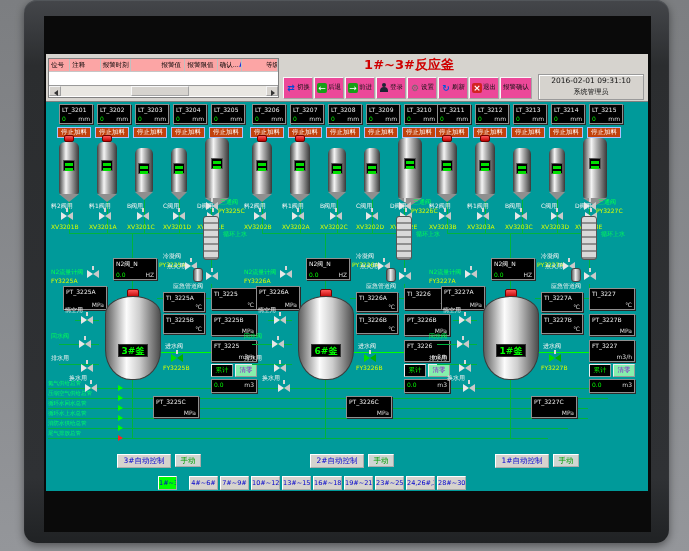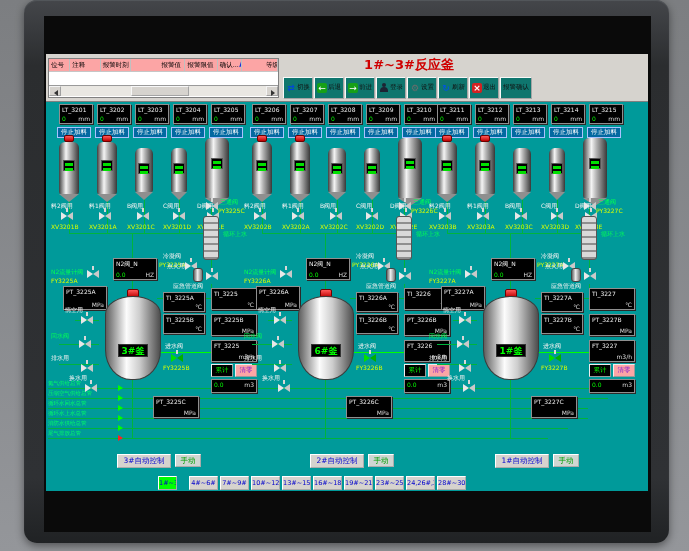--- a/index.html
+++ b/index.html
@@ -18,21 +18,21 @@
   .alarm-body{height:13px;background:#fff}
   .alarm-scroll{display:flex;height:11px;background:#d6d3ce;border-top:1px solid #9a9a9a}
   .sb-btn{width:12px;height:100%;background:#d6d3ce;border:1px outset #f4f4f4;position:relative}
   .sb-btn::before{content:"";position:absolute;left:4px;top:3px;border-top:3px solid transparent;border-bottom:3px solid transparent}
   .sb-btn.left::before{border-right:4px solid #333}
   .sb-btn.right::before{border-left:4px solid #333}
   .sb-track{flex:1;position:relative;background:#e9e7e2}
   .sb-thumb{position:absolute;left:70px;top:0;width:58px;height:100%;background:#d6d3ce;border:1px outset #f8f8f8}
   .title{position:absolute;left:236px;top:2px;width:254px;height:18px;text-align:center;color:#cf0000;font-weight:bold;font-size:13px;line-height:18px}
   .toolbar{position:absolute;left:237px;top:21px;width:254px;height:25px;display:flex;gap:1px;align-items:center}
-  .tbtn{height:22px;display:flex;align-items:center;gap:1px;padding:0 2px;background:#0f766e;border:1px outset #f8f8f8;font-size:6.5px;color:#111;white-space:nowrap;cursor:pointer}
+  .tbtn{height:22px;display:flex;align-items:center;gap:1px;padding:0 2px;background:#ec4899;border:1px outset #f8f8f8;font-size:6.5px;color:#111;white-space:nowrap;cursor:pointer}
   .ic{width:10px;height:10px;display:inline-block;position:relative;font-size:9px;line-height:10px;text-align:center;flex:none}
   .ic-switch::before{content:"\21C4";color:#0049d6;font-weight:bold}
   .ic-back,.ic-forward{background:#17a017;border-radius:2px;color:#fff}
   .ic-back::before{content:"\2190"}.ic-forward::before{content:"\2192"}
   .ic-login::before{content:"";position:absolute;left:3px;top:0;width:4px;height:4px;border-radius:50%;background:#1d2433}
   .ic-login::after{content:"";position:absolute;left:1px;top:4px;width:8px;height:5px;border-radius:4px 4px 0 0;background:#1d2433}
   .ic-settings::before{content:"\2699";color:#6b6b6b}
   .ic-refresh::before{content:"\21BB";color:#0055dd;font-weight:bold}
   .ic-exit{background:#d32222;border-radius:2px;color:#fff}
   .ic-exit::before{content:"\00D7";font-weight:bold}
@@ -41,42 +41,42 @@
   .datebox .op{font-size:7px;line-height:11px;color:#111}
   
   .canvas{position:absolute;left:0;top:48px;width:602px;height:389px;background:#009a9a}
   .pipe{position:absolute;background:#00b43c}
   .pipe.bright{background:#00ff00}
   .glabel{position:absolute;font-size:6px;line-height:8px;white-space:nowrap}
   .glabel.green{color:#00ff55}.glabel.yellow{color:#d8ff00}.glabel.white{color:#f2f2f2}
   .main-label{position:absolute;font-size:5.5px;line-height:7px;color:#00ff66;white-space:nowrap}
   .arrow{position:absolute;width:0;height:0;border-top:3px solid transparent;border-bottom:3px solid transparent}
   .arrow.green{border-left:5px solid #00ff00}.arrow.red{border-left:5px solid #ff2020}
-  .bluelbl{position:absolute;background:#0369a1;border:1px solid #a9c2ff;color:#fff;font-size:6.5px;line-height:9px;text-align:center;overflow:hidden}
+  .bluelbl{position:absolute;background:#c2410c;border:1px solid #a9c2ff;color:#fff;font-size:6.5px;line-height:9px;text-align:center;overflow:hidden}
   .ibox{position:absolute;background:#000;border:1px solid #8f8f8f;box-shadow:1px 1px 0 #2a2a2a;padding:1px 2px;display:flex;flex-direction:column;justify-content:space-between;overflow:hidden}
   .ibox .tag{font-size:6px;line-height:7px;color:#efefef;white-space:nowrap}
   .ibox .r2{display:flex;justify-content:space-between;font-size:6px;line-height:7px}
   .ibox .val{color:#00ff00}.ibox .unit{color:#dcdcdc;margin-left:auto}
   .tank{position:absolute;background:linear-gradient(90deg,#3f3f3f,#f4f4f4 35%,#b5b5b5 55%,#383838);border-radius:6px 6px 2px 2px}
   .tank .win{position:absolute;left:50%;transform:translateX(-50%);top:34%;width:12px;height:11px;background:#000;border:1px solid #555}
   .tank .win i{display:block;margin:2px auto 1px;width:8px;height:3px;background:#00e000}
   .cap{position:absolute;background:linear-gradient(#ff5a5a,#bd0000);border:1px solid #700000;border-radius:2px}
   .hopper{position:absolute;width:0;height:0;border-top:8px solid #8f8f8f}
   .valve{position:absolute;width:12px;height:8px;cursor:pointer}
   .valve::before{content:"";position:absolute;left:0;top:0;border-left:6px solid #e8e8e8;border-top:4px solid transparent;border-bottom:4px solid transparent}
   .valve::after{content:"";position:absolute;right:0;top:0;border-right:6px solid #c9c9c9;border-top:4px solid transparent;border-bottom:4px solid transparent}
   .valve .stem{position:absolute;left:5px;top:-4px;width:2px;height:4px;background:#d8d8d8}
   .valve.green::before{border-left-color:#00e000}.valve.green::after{border-right-color:#00b000}
   .reactor{position:absolute;background:linear-gradient(90deg,#5f5f5f,#fcfcfc 38%,#cdcdcd 62%,#4e4e4e);border-radius:28px 28px 26px 26px/18px 18px 30px 30px;border:1px solid #3c3c3c}
   .reactor .disp{position:absolute;left:50%;transform:translateX(-50%);bottom:22px;width:30px;height:13px;background:#000;border:1px solid #333;color:#00ff00;font-weight:bold;font-size:9px;line-height:12px;text-align:center}
   .cond{position:absolute;background:repeating-linear-gradient(#d9d9d9 0 5px,#8f8f8f 5px 7px);border:1px solid #555;border-radius:3px}
   .smallvessel{position:absolute;background:linear-gradient(90deg,#666,#eee 45%,#777);border-radius:3px;border:1px solid #444}
   .totbtn{position:absolute;font-size:6.5px;line-height:11px;text-align:center;border:1px outset #eee;cursor:pointer}
   .totbtn.acc{background:#000;color:#00ff00}
-  .totbtn.rst{background:#fca5a5;color:#8822cc}
+  .totbtn.rst{background:#86efac;color:#8822cc}
   .ctl-btn{position:absolute;background:#d6d3ce;border:1px outset #fff;color:#0000d0;font-size:7.5px;line-height:12px;text-align:center;cursor:pointer;white-space:nowrap}
   .mode-btn{position:absolute;background:#cfd6d2;border:1px outset #fff;color:#00a000;font-size:7.5px;line-height:11px;text-align:center;cursor:pointer}
   .mute-btn{position:absolute;left:2px;top:363px;width:104px;height:24px;background:#d6d3ce;border:1px outset #fff;color:#0000cc;font-size:8.5px;line-height:22px;text-align:center;cursor:pointer}
   .page-btn{position:absolute;top:374px;width:29px;height:14px;background:#d6d3ce;border:1px outset #fff;color:#0000cc;font-size:6.5px;line-height:12px;text-align:center;cursor:pointer;white-space:nowrap;overflow:hidden}
   .page-btn.active{background:#00ff00}
 </style>
 </head>
 <body>
 
 <div class="monitor">
@@ -145,20 +145,24 @@
               <span>刷新</span>
             </div>
             <div class="tbtn">
               <span class="ic ic-exit"></span>
               <span>退出</span>
             </div>
             <div class="tbtn">
               <span>报警确认</span>
             </div>
           </div>
+        <div class="datebox">
+          <div class="dt">2016-02-01 09:31:10</div>
+          <div class="op">系统管理员</div>
+        </div>
       </div>
 
       <div class="canvas" id="canvas">
           <div class="pipe" style="left: 2px; top: 286px; width: 560px; height: 1px; position: absolute;"></div>
           <div class="main-label" style="left: 2px; top: 278px; width: 70px; height: 8px; position: absolute;">氮气供给总管</div>
           <div class="arrow green" style="left: 72px; top: 283px; width: 0px; height: 0px; position: absolute;"></div>
           <div class="pipe" style="left: 2px; top: 296px; width: 560px; height: 1px; position: absolute;"></div>
           <div class="main-label" style="left: 2px; top: 288px; width: 70px; height: 8px; position: absolute;">压缩空气供给总管</div>
           <div class="arrow green" style="left: 72px; top: 293px; width: 0px; height: 0px; position: absolute;"></div>
           <div class="pipe" style="left: 2px; top: 306px; width: 540px; height: 1px; position: absolute;"></div>

